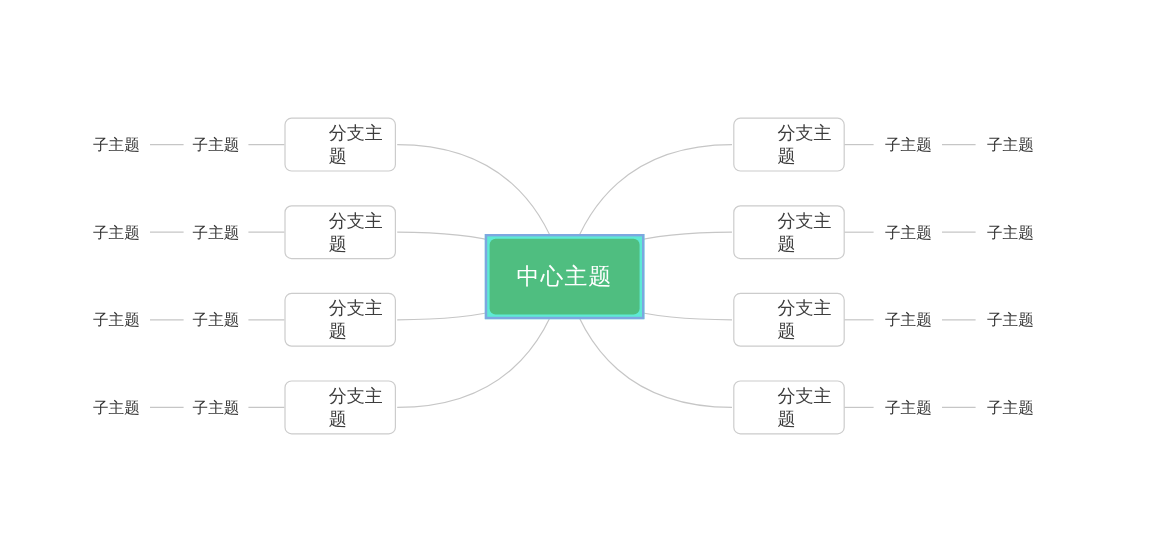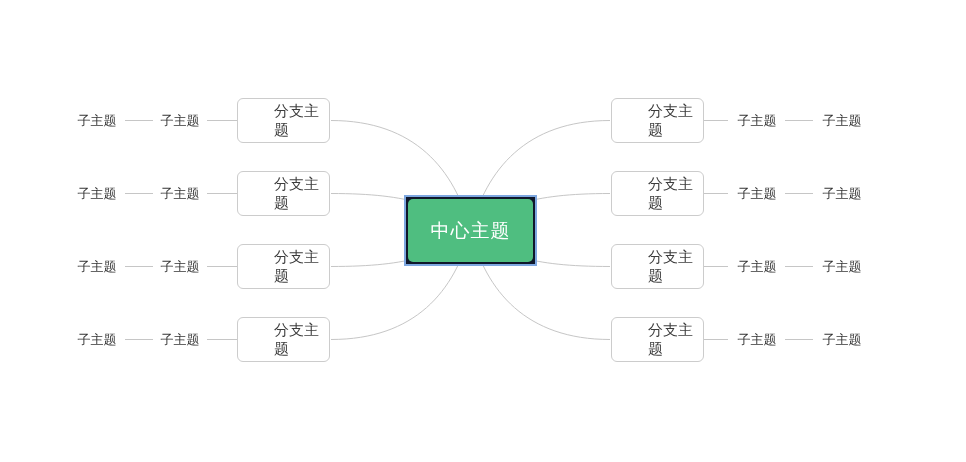--- a/index.html
+++ b/index.html
@@ -17,21 +17,21 @@
     background:var(--bg);
     font-family:"Liberation Sans","DejaVu Sans",sans-serif;
     overflow:hidden;
   }
   .canvas{position:relative;width:966px;height:462px;background:var(--bg);}
   .connector-layer{position:absolute;left:0;top:0;width:966px;height:462px;z-index:1;}
   .connector{fill:none;stroke:var(--connector);stroke-width:1;}
   .node{position:absolute;z-index:2;box-sizing:border-box;cursor:default;}
   .central-sel{
     left:404px;top:195px;width:133px;height:71px;
-    background:#0f172a;
+    background:#5eead4;
     border:2px solid var(--selection_blue);
     padding:2px;
     display:flex;
   }
   .central-box{
     flex:1;
     background:var(--accent_green);
     border-radius:5px;
     display:flex;align-items:center;justify-content:center;
     color:var(--text_white);

